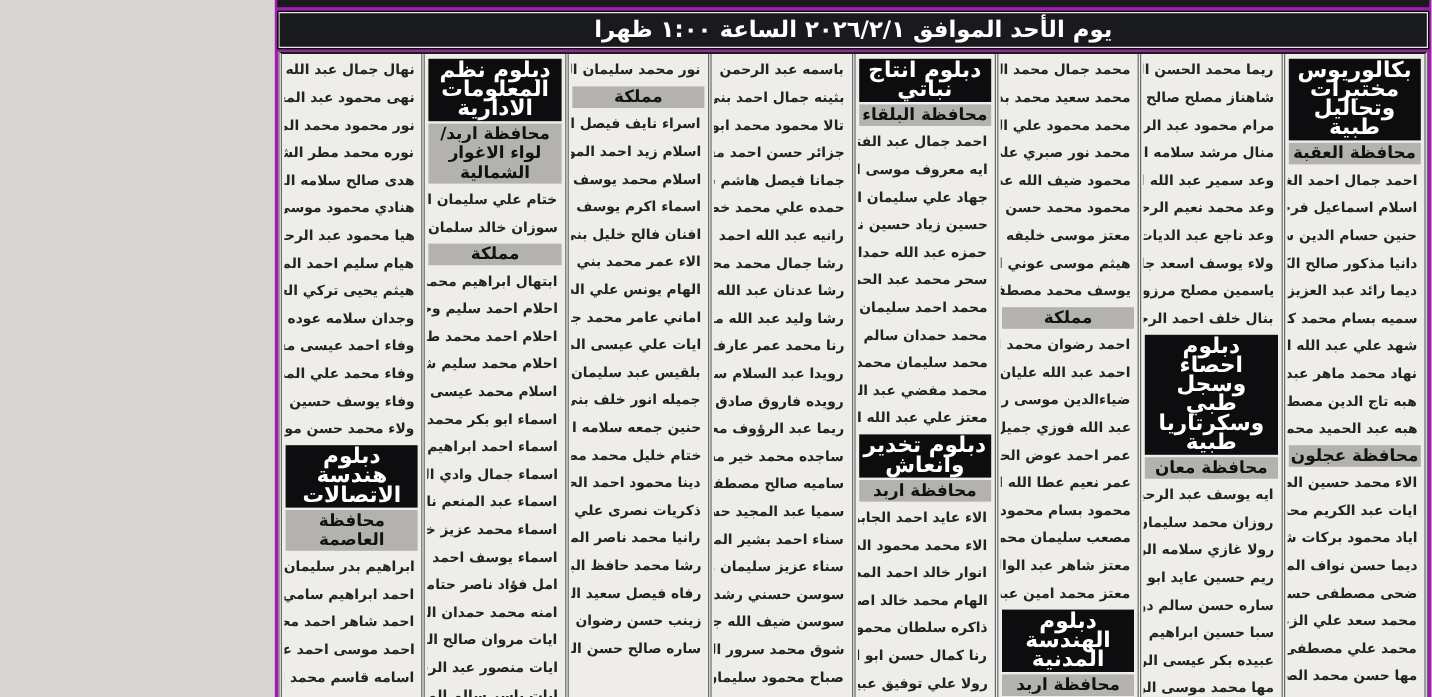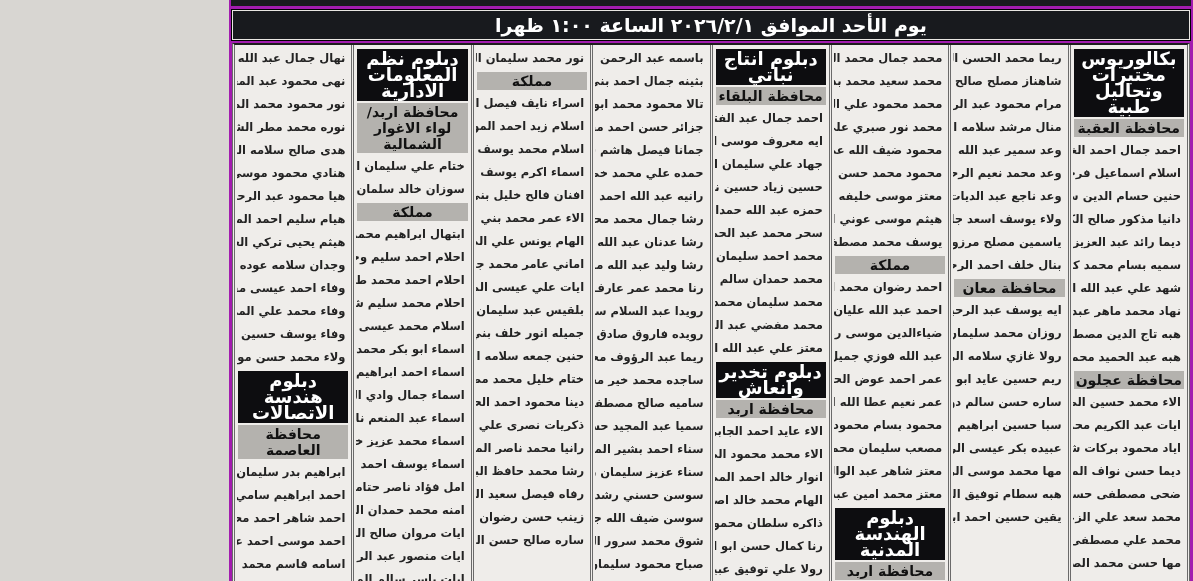--- a/index.html
+++ b/index.html
@@ -74,20 +74,21 @@
         <div class="row n">ريما محمد الحسن الحياصات</div>
         <div class="row n">شاهناز مصلح صالح المناصير</div>
         <div class="row n">مرام محمود عبد الرحمن الحربي</div>
         <div class="row n">منال مرشد سلامه المناصير</div>
         <div class="row n">وعد سمير عبد الله الملاوين</div>
         <div class="row n">وعد محمد نعيم الرحامنه</div>
         <div class="row n">وعد ناجع عبد الديات</div>
         <div class="row n">ولاء يوسف اسعد جاد الله</div>
         <div class="row n">ياسمين مصلح مرزوق المعاسنه</div>
         <div class="row n">بنال خلف احمد الرحامنه</div>
+        <div class="row hb">دبلوم احصاء وسجل طبي وسكرتاريا طبية</div>
         <div class="row hg">محافظة معان</div>
         <div class="row n">ايه يوسف عبد الرحيم عواده</div>
         <div class="row n">روزان محمد سليمان ابو هلاله</div>
         <div class="row n">رولا غازي سلامه الرواشده</div>
         <div class="row n">ريم حسين عايد ابو ذوابه</div>
         <div class="row n">ساره حسن سالم دويرج</div>
         <div class="row n">سبا حسين ابراهيم الرفايعه</div>
         <div class="row n">عبيده بكر عيسى الرواشده</div>
         <div class="row n">مها محمد موسى الرواشده</div>
         <div class="row n">هبه سطام توفيق الزيدانين</div>

